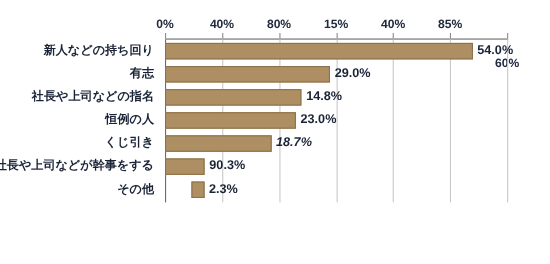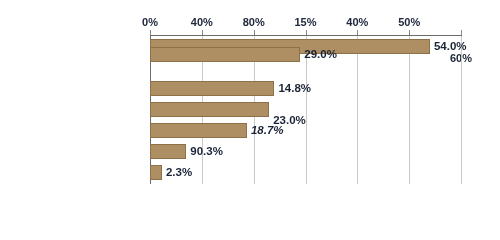--- a/index.html
+++ b/index.html
@@ -83,60 +83,69 @@
 <body>
 
 <div id="chart-root">
 
   <div class="tick-labels">
       <div class="tick-label" style="left: 0%;">0%</div>
       <div class="tick-label" style="left: 16.6667%;">40%</div>
       <div class="tick-label" style="left: 33.3333%;">80%</div>
       <div class="tick-label" style="left: 50%;">15%</div>
       <div class="tick-label" style="left: 66.6667%;">40%</div>
-      <div class="tick-label" style="left: 83.3333%;">50%</div>
+      <div class="tick-label" style="left: 83.3333%;">85%</div>
       <div class="tick-label" style="left: 100%; margin-top: 36px;">60%</div>
     </div>
 
   <div class="axis-top"></div>
 
+  <div class="cat-col">
+      <div class="cat" style="top: 0px; color: rgb(27, 36, 55);">新人などの持ち回り</div>
+      <div class="cat" style="top: 21px; color: rgb(27, 36, 55);">有志</div>
+      <div class="cat" style="top: 42px; color: rgb(27, 36, 55);">社長や上司などの指名</div>
+      <div class="cat" style="top: 63px; color: rgb(27, 36, 55);">恒例の人</div>
+      <div class="cat" style="top: 84px; color: rgb(27, 36, 55);">くじ引き</div>
+      <div class="cat" style="top: 105px; color: rgb(27, 36, 55);">社長や上司などが幹事をする</div>
+      <div class="cat" style="top: 126px; color: rgb(27, 36, 55);">その他</div>
+    </div>
 
   <div class="plot">
       <div class="gridline axis0" style="left: 0%; background: rgb(107, 107, 107);"></div>
       <div class="gridline" style="left: 16.6667%; background: rgb(201, 201, 201);"></div>
       <div class="gridline" style="left: 33.3333%; background: rgb(201, 201, 201);"></div>
       <div class="gridline" style="left: 50%; background: rgb(201, 201, 201);"></div>
       <div class="gridline" style="left: 66.6667%; background: rgb(201, 201, 201);"></div>
       <div class="gridline" style="left: 83.3333%; background: rgb(201, 201, 201);"></div>
       <div class="gridline" style="left: 100%; background: rgb(201, 201, 201);"></div>
       <div class="row" style="top: 0px;">
         <div class="bar" title="新人などの持ち回り 54.0%" style="width: 90%; background: rgb(173, 143, 99); border-color: rgb(141, 114, 73);"></div>
         <div class="val" style="left: 90%; color: rgb(27, 36, 55);">54.0%</div>
       </div>
-      <div class="row" style="top: 8px;">
+      <div class="row" style="top: 21px;">
         <div class="bar" title="有志 29.0%" style="width: 48.3333%; background: rgb(173, 143, 99); border-color: rgb(141, 114, 73);"></div>
         <div class="val" style="left: 48.3333%; color: rgb(27, 36, 55);">29.0%</div>
       </div>
       <div class="row" style="top: 42px;">
         <div class="bar" title="社長や上司などの指名 24.0%" style="width: 40%; background: rgb(173, 143, 99); border-color: rgb(141, 114, 73);"></div>
         <div class="val" style="left: 40%; color: rgb(27, 36, 55);">14.8%</div>
       </div>
       <div class="row" style="top: 63px;">
         <div class="bar" title="恒例の人 23.0%" style="width: 38.3333%; background: rgb(173, 143, 99); border-color: rgb(141, 114, 73);"></div>
-        <div class="val" style="left: 38.3333%; color: rgb(27, 36, 55); margin-top: 11px;">23.0%</div>
+        <div class="val" style="left: 38.3333%; color: rgb(27, 36, 55);">23.0%</div>
       </div>
       <div class="row" style="top: 84px; font-style: italic;">
         <div class="bar" title="くじ引き 18.7%" style="width: 31.1667%; background: rgb(173, 143, 99); border-color: rgb(141, 114, 73);"></div>
         <div class="val" style="left: 31.1667%; color: rgb(27, 36, 55);">18.7%</div>
       </div>
       <div class="row" style="top: 105px;">
         <div class="bar" title="社長や上司などが幹事をする 7.0%" style="width: 11.6667%; background: rgb(173, 143, 99); border-color: rgb(141, 114, 73);"></div>
         <div class="val" style="left: 11.6667%; color: rgb(27, 36, 55);">90.3%</div>
       </div>
-      <div class="row" style="top: 126px;">
+      <div class="row" style="top: 126px; margin-left: 24px;">
         <div class="bar" title="その他 2.3%" style="width: 3.83333%; background: rgb(173, 143, 99); border-color: rgb(141, 114, 73);"></div>
         <div class="val" style="left: 3.83333%; color: rgb(27, 36, 55);">2.3%</div>
       </div>
     </div>
 
 <div class="tick-mark" style="left: 150px;"></div>
     <div class="tick-mark" style="left: 201.833px;"></div>
     <div class="tick-mark" style="left: 253.667px;"></div>
     <div class="tick-mark" style="left: 305.5px;"></div>
     <div class="tick-mark" style="left: 357.333px;"></div>

